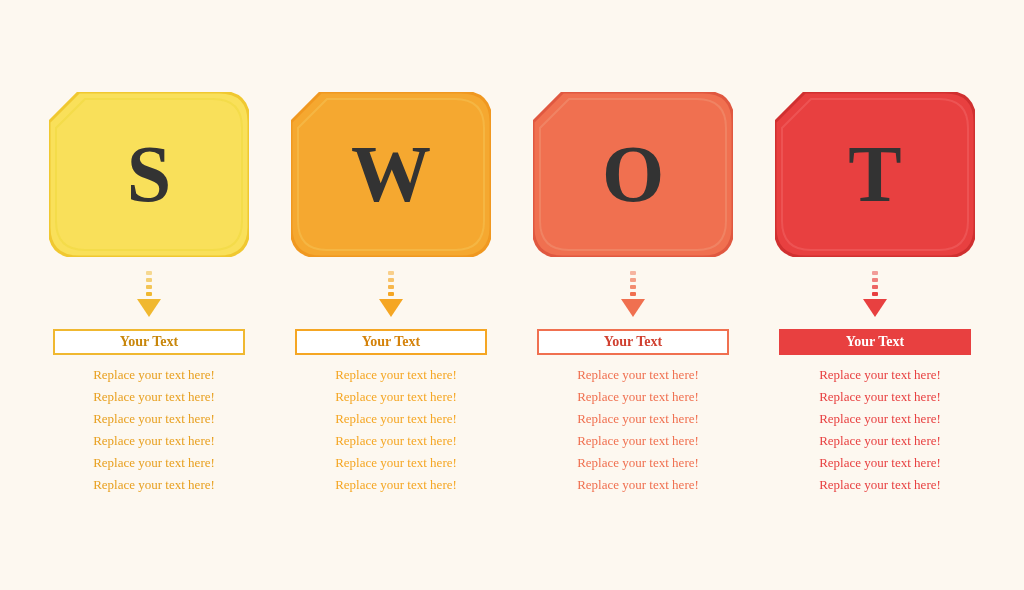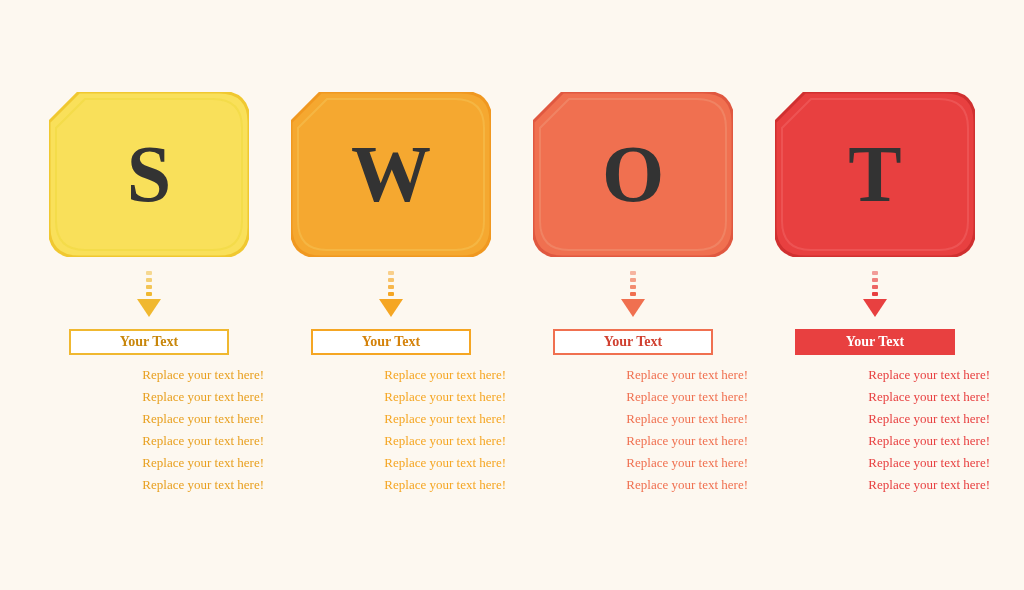--- a/index.html
+++ b/index.html
@@ -68,30 +68,30 @@
       margin-top: 4px;
     }
 
     
     .label-box {
       border: 2px solid;
       padding: 3px 14px;
       font-size: 14px;
       font-weight: bold;
       margin-bottom: 12px;
-      width: 160px;
+      width: 192px;
       text-align: center;
       background: white;
     }
 
     
     .text-item {
       font-size: 13px;
       margin-bottom: 6px;
-      text-align: right;
+      text-align: center;
       width: 100%;
       padding-left: 10px;
     }
     .col-s .label-box { border-color: #f0b830; color: #c8860a; }
     .col-s .text-item { color: #e8a020; }
     .col-w .label-box { border-color: #f5a623; color: #d4820a; }
     .col-w .text-item { color: #f5a623; }
     .col-o .label-box { border-color: #f07050; color: #d04030; }
     .col-o .text-item { color: #f07050; }
     .col-t .label-box { border-color: #e84040; color: #c02020; background: white; }

